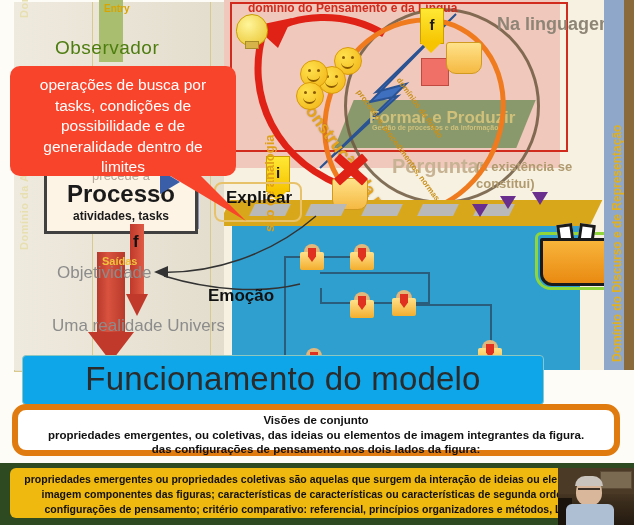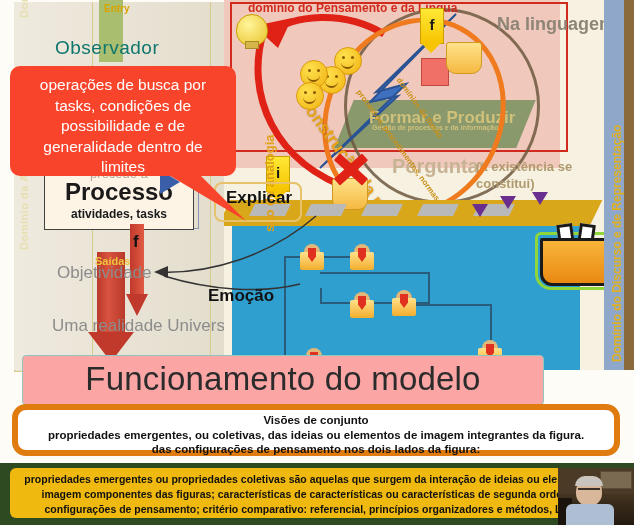--- a/index.html
+++ b/index.html
@@ -14,46 +14,46 @@
   .leftpanel-inner{position:absolute;left:14px;top:2px;width:210px;height:368px;background:linear-gradient(90deg,#efeade 0%,#e3ddcd 100%);}
   .vtext-left{position:absolute;left:18px;top:18px;width:160px;
      transform:rotate(-90deg);transform-origin:0 0;
      font-size:11px;font-weight:bold;color:#e7dfb0;letter-spacing:.5px;white-space:nowrap;}
   .vtext-left2{position:absolute;left:18px;top:250px;width:180px;
      transform:rotate(-90deg);transform-origin:0 0;
      font-size:11px;font-weight:bold;color:#e7dfb0;letter-spacing:.5px;white-space:nowrap;}
   .entryband{position:absolute;left:99px;top:0;width:24px;height:62px;background:#a9bf6f;}
   .entrytext{position:absolute;left:104px;top:4px;width:14px;font-size:10px;font-weight:bold;color:#d9a300;
      line-height:10px;text-align:center;letter-spacing:0;}
-  .observador{position:absolute;left:55px;top:37px;font-size:19px;color:#0f766e;letter-spacing:.5px;}
+  .observador{position:absolute;left:55px;top:37px;font-size:19px;color:#4d7c0f;letter-spacing:.5px;}
   .objetividade{position:absolute;left:57px;top:263px;font-size:17px;color:#8c8c8c;}
   .umareal{position:absolute;left:52px;top:316px;font-size:17px;color:#8c8c8c;line-height:20px;}
   .vline-a{position:absolute;left:78px;top:0;width:1px;height:368px;background:#d8c98e;}
   .vline-b{position:absolute;left:196px;top:0;width:1px;height:368px;background:#d8c98e;}
 
-  .processobox{position:absolute;left:44px;top:162px;width:148px;height:66px;background:#fdf4e6;border:1px solid #404040;}
+  .processobox{position:absolute;left:44px;top:162px;width:148px;height:66px;background:#fdf4e6;border:3px solid #404040;}
   .precede{position:absolute;left:0;right:0;top:3px;text-align:center;font-size:13px;color:#b5a89a;}
   .processo{position:absolute;left:0;right:0;top:15px;text-align:center;font-size:24px;font-weight:bold;color:#1a1a1a;}
   .atividades{position:absolute;left:0;right:0;top:44px;text-align:center;font-size:12px;font-weight:bold;color:#1a1a1a;}
 
   .bluearrow{position:absolute;left:160px;top:170px;width:0;height:0;
      border-top:12px solid transparent;border-bottom:12px solid transparent;border-left:20px solid #3b5ea8;}
   .connector{position:absolute;left:142px;top:164px;width:56px;height:64px;border:1px solid #8592b5;border-left:none;border-top:none;}
 
   
   .f-arrow{position:absolute;left:126px;top:224px;width:22px;height:96px;}
   .f-arrow .shaft{position:absolute;left:4px;top:0;width:14px;height:74px;background:linear-gradient(90deg,#c0392b,#e05b45);}
   .f-arrow .head{position:absolute;left:0;top:70px;width:0;height:0;border-left:11px solid transparent;border-right:11px solid transparent;border-top:22px solid #c0392b;}
   .f-label{position:absolute;left:133px;top:232px;font-size:17px;font-weight:bold;color:#111;}
 
   
   .saidas-arrow{position:absolute;left:88px;top:252px;width:46px;height:110px;}
   .saidas-arrow .shaft{position:absolute;left:9px;top:0;width:28px;height:84px;background:linear-gradient(90deg,#b8392b,#d9533f 40%,#b8392b);}
   .saidas-arrow .head{position:absolute;left:0;top:80px;width:0;height:0;border-left:23px solid transparent;border-right:23px solid transparent;border-top:30px solid #c0392b;}
-  .saidas-label{position:absolute;left:95px;top:256px;width:14px;font-size:11px;font-weight:bold;color:#f0c33c;line-height:11.5px;text-align:center;}
+  .saidas-label{position:absolute;left:102px;top:256px;width:14px;font-size:11px;font-weight:bold;color:#f0c33c;line-height:11.5px;text-align:center;}
 
   
   .rightregion{position:absolute;left:224px;top:0;width:410px;height:370px;background:#f7f1e1;overflow:hidden;}
   .pinkwash{position:absolute;left:0px;top:0;width:336px;height:168px;background:rgba(226,118,113,.32);}
   .redframe{position:absolute;left:6px;top:2px;width:334px;height:146px;border:2px solid #d02b1d;}
   .dominiolabel{position:absolute;left:24px;top:1px;font-size:12px;font-weight:bold;color:#d02b1d;white-space:nowrap;z-index:6;}
   .nalinguagem{position:absolute;left:273px;top:14px;font-size:18px;font-weight:bold;color:#8e8576;white-space:nowrap;z-index:6;}
   .existencia{position:absolute;left:252px;top:158px;font-size:13px;font-weight:bold;color:#b09a6e;line-height:17px;z-index:6;}
   .perguntar{position:absolute;left:168px;top:155px;font-size:20px;font-weight:bold;color:#c7b393;z-index:5;}
 
@@ -124,21 +124,21 @@
   .bigbasket .h1{position:absolute;left:18px;top:0;width:10px;height:22px;background:#fff;border:3px solid #1a1a1a;transform:rotate(-8deg);}
   .bigbasket .h2{position:absolute;left:38px;top:0;width:10px;height:22px;background:#fff;border:3px solid #1a1a1a;transform:rotate(8deg);}
   .bigbasket .glow{position:absolute;left:-5px;top:8px;width:94px;height:52px;border:3px solid #8ed63a;border-radius:6px 6px 16px 16px;}
 
   .vtext-right{position:absolute;left:610px;top:362px;width:250px;font-size:12px;font-weight:bold;color:#e0b020;
      transform:rotate(-90deg);transform-origin:0 0;white-space:nowrap;z-index:20;}
   .rightband{position:absolute;left:604px;top:0;width:22px;height:370px;background:#8fa8c9;z-index:18;}
   .rightband2{position:absolute;left:624px;top:0;width:10px;height:370px;background:#8a6a3a;z-index:18;}
 
   
-  .titlebanner{position:absolute;left:22px;top:355px;width:520px;height:48px;background:#fca5a5;
+  .titlebanner{position:absolute;left:22px;top:355px;width:520px;height:48px;background:#0ea5e9;
      border:1px solid #8ec6c0;border-radius:4px;z-index:30;}
   .titlebanner span{position:absolute;left:0;right:0;top:4px;text-align:center;font-size:33px;color:#2b2b2b;letter-spacing:.2px;}
 
   
   .orangebox{position:absolute;left:12px;top:404px;width:608px;height:52px;background:#fff;
      border:6px solid #e07b10;border-radius:14px;z-index:30;box-sizing:border-box;}
   .orangebox div{text-align:center;font-size:11.5px;font-weight:bold;color:#111;line-height:14.5px;}
   .orangebox .l1{margin-top:3px;}
 
   

